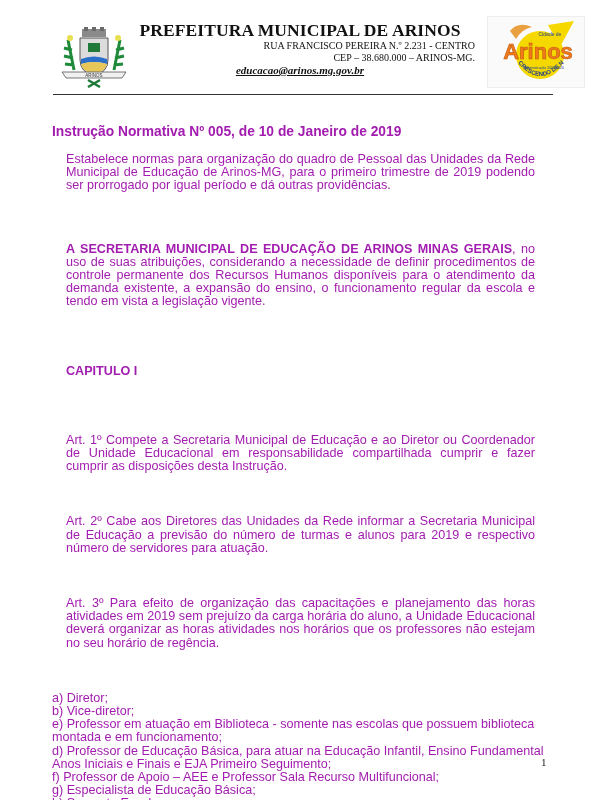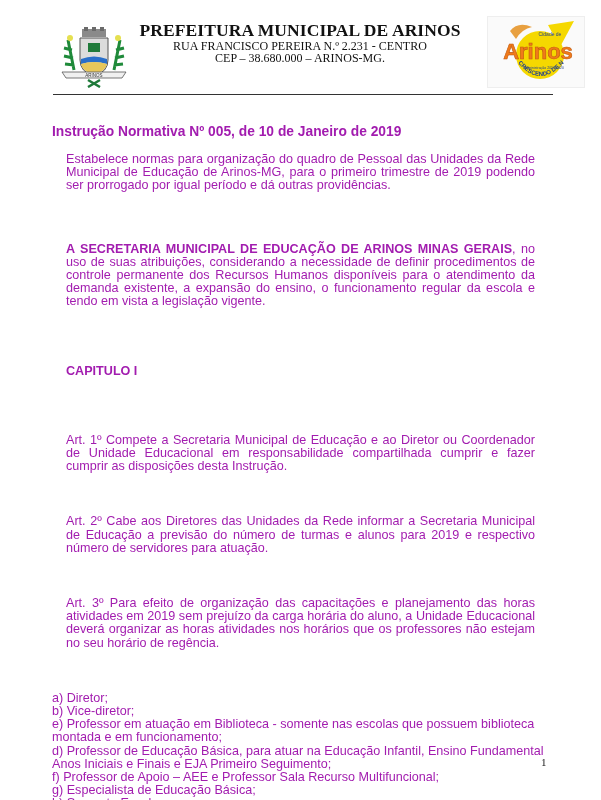--- a/index.html
+++ b/index.html
@@ -4,21 +4,21 @@
   <style>
     * { margin: 0; padding: 0; box-sizing: border-box; }
     html, body { width: 601px; height: 800px; background: #ffffff; overflow: hidden; }
     body { position: relative; font-family: "Liberation Sans", sans-serif; color: #1a1a1a; }
 
     .header { position: absolute; left: 0; top: 0; width: 521px; height: 100px; }
     .coat { position: absolute; left: 60px; top: 26px; width: 68px; height: 62px; }
     .logo-right { position: absolute; left: 487px; top: 16px; width: 98px; height: 72px; background: #fafafa; border: 1px solid #eeeeee; }
     .hdr-text { position: absolute; left: 125px; top: 20px; width: 350px; text-align: center; font-family: "Liberation Serif", serif; color: #111; }
     .hdr-title { font-size: 17.5px; font-weight: bold; letter-spacing: 0.1px; line-height: 20px; }
-    .hdr-line { font-size: 12px; line-height: 12px; }
+    .hdr-line { font-size: 10px; line-height: 12px; text-align: right; }
     .hdr-email { font-size: 11px; line-height: 13px; font-style: italic; font-weight: bold; text-decoration: underline; }
     .rule { position: absolute; left: 53px; top: 94px; width: 500px; height: 1px; background: #333; }
 
     .body { position: absolute; left: 52px; top: 124px; width: 497px; font-size: 12.6px; line-height: 13.2px; color: #a21caf; }
     .just { text-align: justify; text-align-last: left; }
     .title { font-weight: bold; font-size: 13.8px; line-height: 15px; }
     .p { margin: 14px; }
     .gap { height: 13px; }
     .bold { font-weight: bold; }
     .list-item { line-height: 13.2px; }
@@ -48,20 +48,21 @@
 
     <path d="M2 46 L66 46 L62 52 L6 52 Z" fill="#f0f0f0" stroke="#555" stroke-width="0.8"></path>
     <text x="34" y="51" font-size="4.5" text-anchor="middle" fill="#333" font-family="Liberation Sans, sans-serif">ARINOS</text>
     <path d="M28 54 L40 61 M40 54 L28 61" stroke="#1f7a3a" stroke-width="2.5"></path>
   </svg>
 
   <div class="hdr-text">
     <div class="hdr-title">PREFEITURA MUNICIPAL DE ARINOS</div>
     <div class="hdr-line">RUA FRANCISCO PEREIRA N.º 2.231 - CENTRO</div>
     <div class="hdr-line">CEP – 38.680.000 – ARINOS-MG.</div>
+    <div class="hdr-email">educacao@arinos.mg.gov.br</div>
   </div>
 
   <div class="logo-right">
     <svg viewBox="0 0 98 72" width="98" height="72">
       <path d="M22 14 Q30 4 44 10 Q34 12 28 22 Z" fill="#e8a040"></path>
       <path d="M60 8 L86 4 L72 30 Z" fill="#f5d800"></path>
       <circle cx="52" cy="38" r="24" fill="#f5d800"></circle>
       <text x="62" y="19" font-size="5" text-anchor="middle" fill="#1f3f8f" font-family="Liberation Sans, sans-serif">Cidade de</text>
       <text x="50" y="42" font-size="22" font-weight="bold" text-anchor="middle" fill="#f07a1a" stroke="#c05a10" stroke-width="0.6" font-family="Liberation Sans, sans-serif">Arinos</text>
       <text x="56" y="52" font-size="3.5" text-anchor="middle" fill="#1f3f8f" font-family="Liberation Sans, sans-serif">Administração 2017-2020</text>

